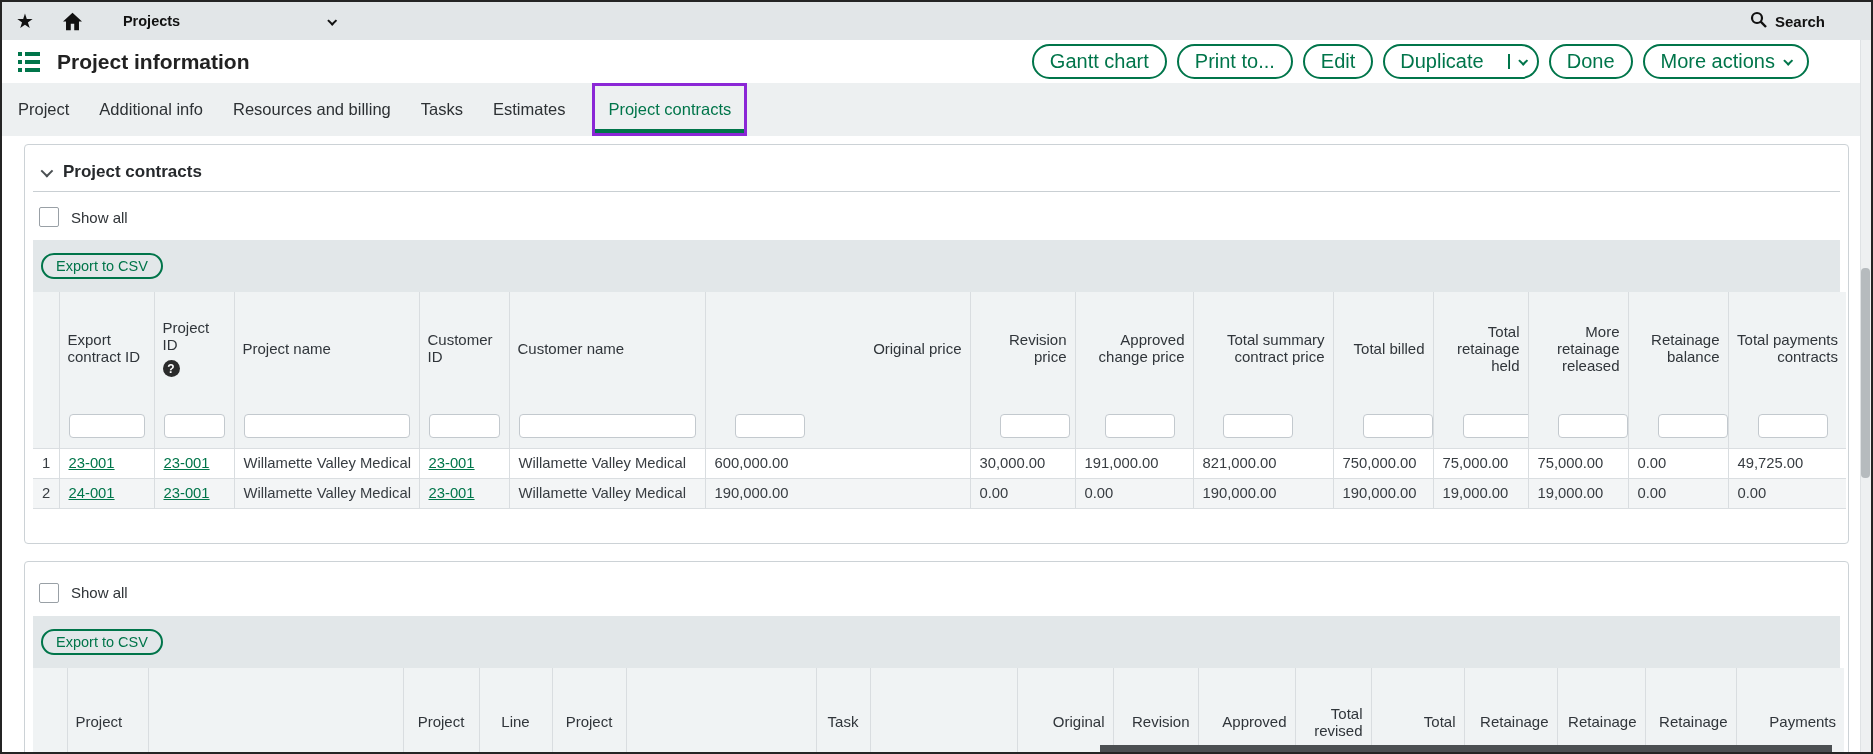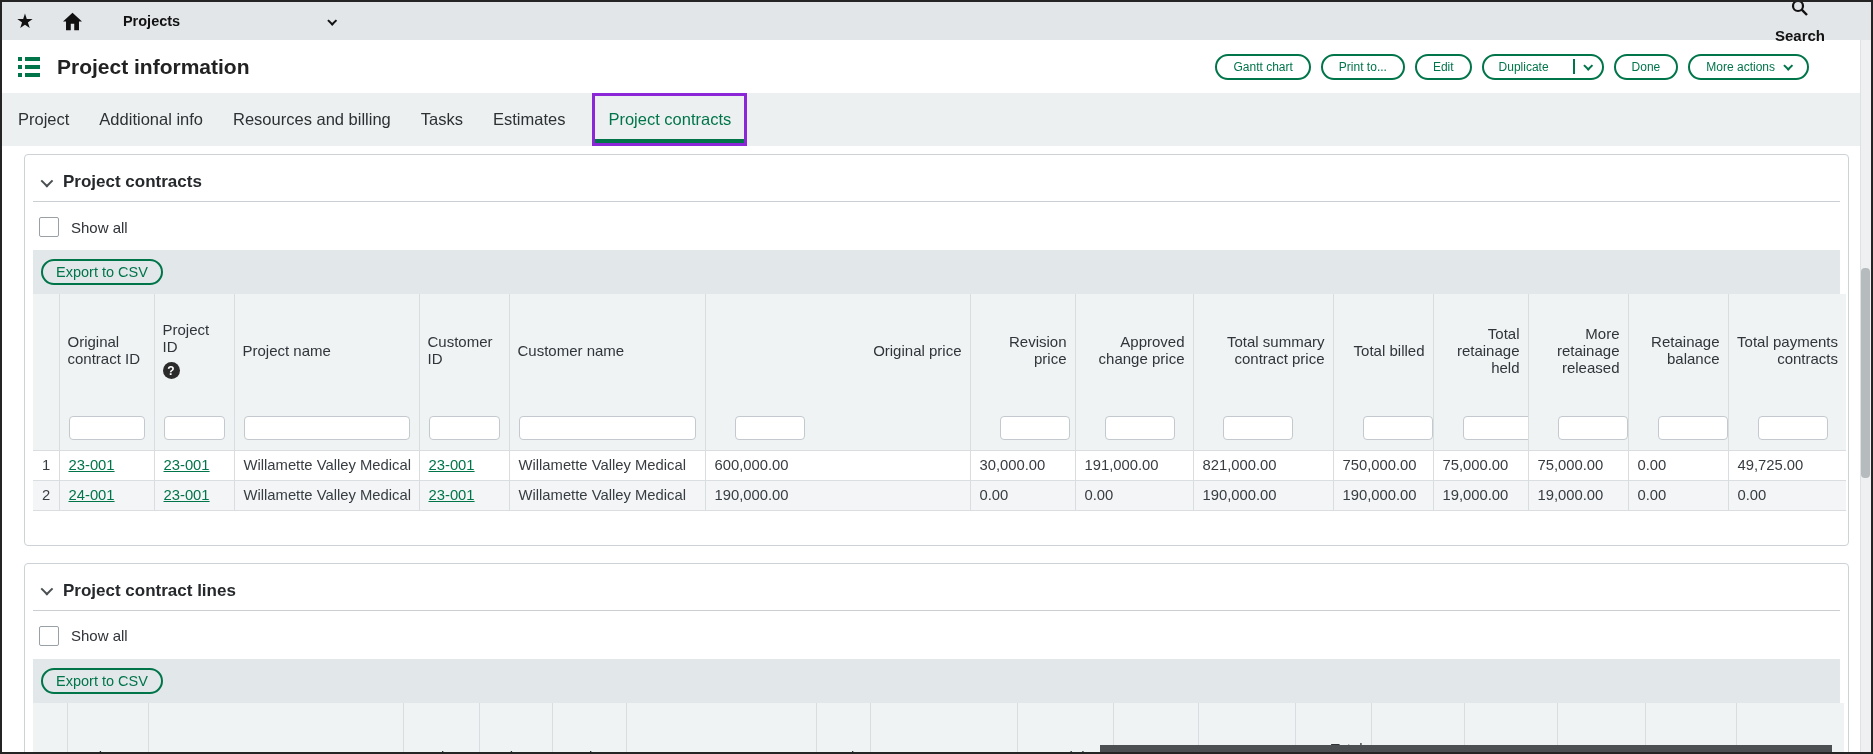--- a/index.html
+++ b/index.html
@@ -10,32 +10,32 @@
 
   
   .topbar{ height:38px; background:#e2e6e8; display:flex; align-items:center; padding:0 14px; }
   .tb-star{ font-size:20px; color:#111; line-height:1; cursor:pointer; }
   .tb-home{ margin-left:28px; display:flex; align-items:center; cursor:pointer; }
   .app-dropdown{ margin-left:40px; width:212px; display:flex; align-items:center;
                  justify-content:space-between; font-weight:700; font-size:14.5px; color:#121212; cursor:pointer; }
   .chev{ display:inline-block; width:7px; height:7px; border-right:2px solid currentColor;
          border-bottom:2px solid currentColor; transform:rotate(45deg) translateY(-1px); }
   .tb-search{ margin-left:auto; margin-right:32px; display:flex; align-items:center; gap:8px;
-              font-weight:700; font-size:15px; color:#111; cursor:pointer;flex-direction:column; }
-
-  
-  .page-header{ height:53px; display:flex; align-items:center; padding:0 16px; background:#fff; }
+              font-weight:700; font-size:15px; color:#111; cursor:pointer; }
+
+  
+  .page-header{ height:43px; display:flex; align-items:center; padding:0 16px; background:#fff; }
   .list-icon{ width:24px; margin-right:15px; display:flex; flex-direction:column; gap:4px; }
   .list-icon .row{ display:flex; align-items:center; gap:3px; }
   .list-icon .dot{ width:4px; height:4px; background:#00754a; }
   .list-icon .bar{ width:15px; height:4px; background:#00754a; }
   .page-title{ font-size:21px; font-weight:700; color:#222; margin:0; }
   .actions{ margin-left:auto; margin-right:46px; display:flex; gap:10px; align-items:center; }
   .pill{ border:2px solid #00754a; border-radius:999px; color:#00754a; background:#fff;
-         font-size:12px; padding:4px 16px; display:flex; align-items:center; gap:9px;
+         font-size:20px; padding:4px 16px; display:flex; align-items:center; gap:9px;
          white-space:nowrap; cursor:pointer; font-family:inherit; }
   .pill.split{ padding:0; }
   .pill.split .seg{ padding:4px 15px; }
   .pill.split .seg2{ border-left:2px solid #00754a; padding:4px 11px 4px 9px; display:flex; align-items:center; }
 
   
   .tabs{ height:53px; background:#edf0f1; display:flex; align-items:stretch; padding:0 1px;
          font-size:16.5px; color:#2d3134; }
   .tab{ display:flex; align-items:center; padding:0 15px; cursor:pointer; white-space:nowrap; }
   .active-wrap{ position:relative; display:flex; align-items:stretch; border:3px solid #8b27d6; margin-left:12px; }
@@ -48,21 +48,21 @@
   .card-contracts{ padding-bottom:34px; }
   .card-lines{ margin-top:17px; height:430px; }
   .sec-head{ display:flex; align-items:center; gap:13px; padding:11px 8px 9px; border-bottom:1px solid #c9cfd3; margin:0 2px; cursor:pointer; }
   .sec-chev{ width:9px; height:9px; border-right:2px solid #4a4f52; border-bottom:2px solid #4a4f52;
              display:inline-block; transform:rotate(45deg) translateY(-2px); }
   .sec-title{ font-size:17px; font-weight:700; color:#26292c; }
   .showall{ display:flex; align-items:center; gap:12px; margin:15px 8px 13px; font-size:15px; color:#2f3337; cursor:pointer; }
   .checkbox{ width:20px; height:20px; border:1px solid #99a0a6; border-radius:2px; background:#fff; }
   .grid{ margin:0 2px; }
   .grid2{ margin-top:12px; }
-  .toolbar{ background:#e2e7e9; height:44px; display:flex; align-items:center; padding:0 8px; }
+  .toolbar{ background:#e2e7e9; height:52px; display:flex; align-items:center; padding:0 8px; }
   .export{ border:2px solid #00754a; border-radius:999px; background:transparent; color:#00754a;
            font-size:14.5px; padding:3px 13px; cursor:pointer; font-family:inherit; }
 
   table{ width:100%; border-collapse:collapse; table-layout:fixed; }
   th, td{ border-left:1px solid #d9dde0; overflow:hidden; }
   th:first-child, td:first-child{ border-left:none; }
   thead th{ background:#f0f3f4; font-weight:400; font-size:15px; color:#30353a; vertical-align:middle; padding:6px 8px; }
   .labels th{ height:112px; }
   .th-l{ text-align:left; } .th-r{ text-align:right; }
   .filters td{ background:#f0f3f4; height:44px; vertical-align:middle; }
@@ -190,21 +190,21 @@
               <col style="width:140px">
               <col style="width:100px">
               <col style="width:95px">
             <col style="width:100px">
               <col style="width:100px">
               <col style="width:118px">
           </colgroup>
           <thead>
             <tr class="labels">
               <th></th>
-              <th class="th-l">Original contract ID</th>
+              <th class="th-l">Export contract ID</th>
               <th class="th-l">
                 <span class="blk">Project ID</span>
                 <span class="help"></span>
               </th>
               <th class="th-l">Project name</th>
               <th class="th-l">Customer ID</th>
               <th class="th-l">Customer name</th>
               <th class="th-r">Original price</th>
               <th class="th-r">Revision price</th>
               <th class="th-r">Approved change price</th>
@@ -295,24 +295,20 @@
               <td class="num">19,000.00</td>
               <td class="num">0.00</td>
               <td class="num">0.00</td>
             </tr>
           </tbody>
         </table>
       </div>
     </section>
 
     <section class="card card-lines">
-      <div class="sec-head">
-        <span class="sec-chev"></span>
-        <span class="sec-title">Project contract lines</span>
-      </div>
       <label class="showall">
         <span class="checkbox"></span>
         <span>Show all</span>
       </label>
       <div class="grid grid2">
         <div class="toolbar">
           <button class="export">Export to CSV</button>
         </div>
         <table>
           <colgroup>

